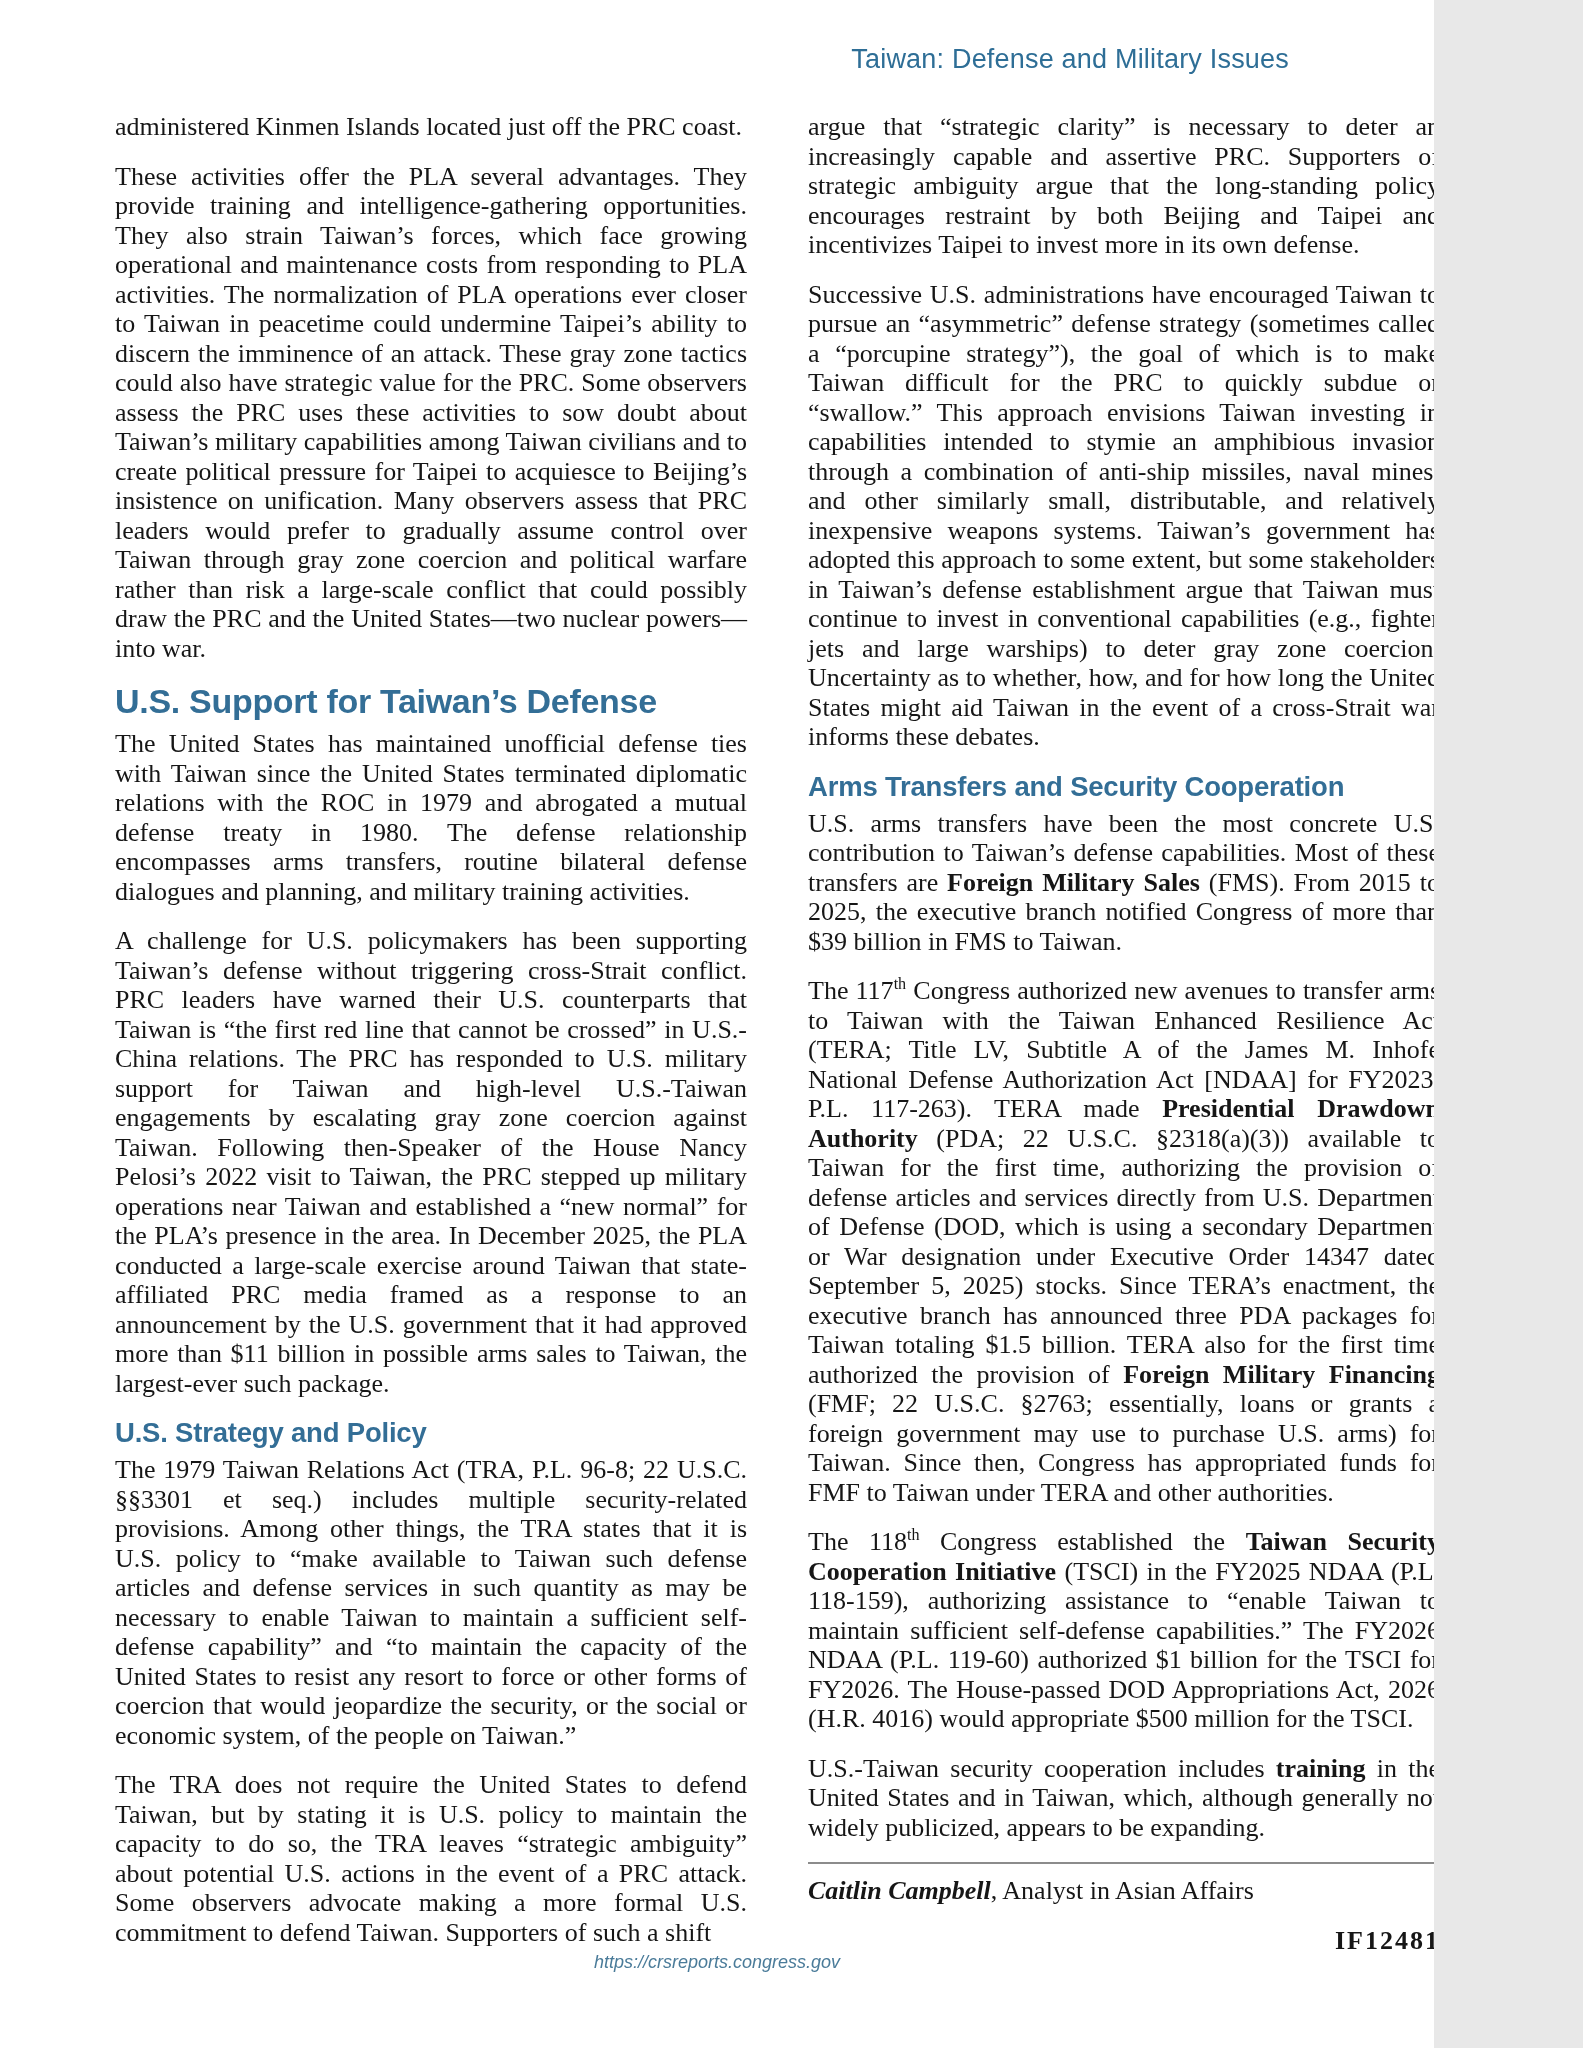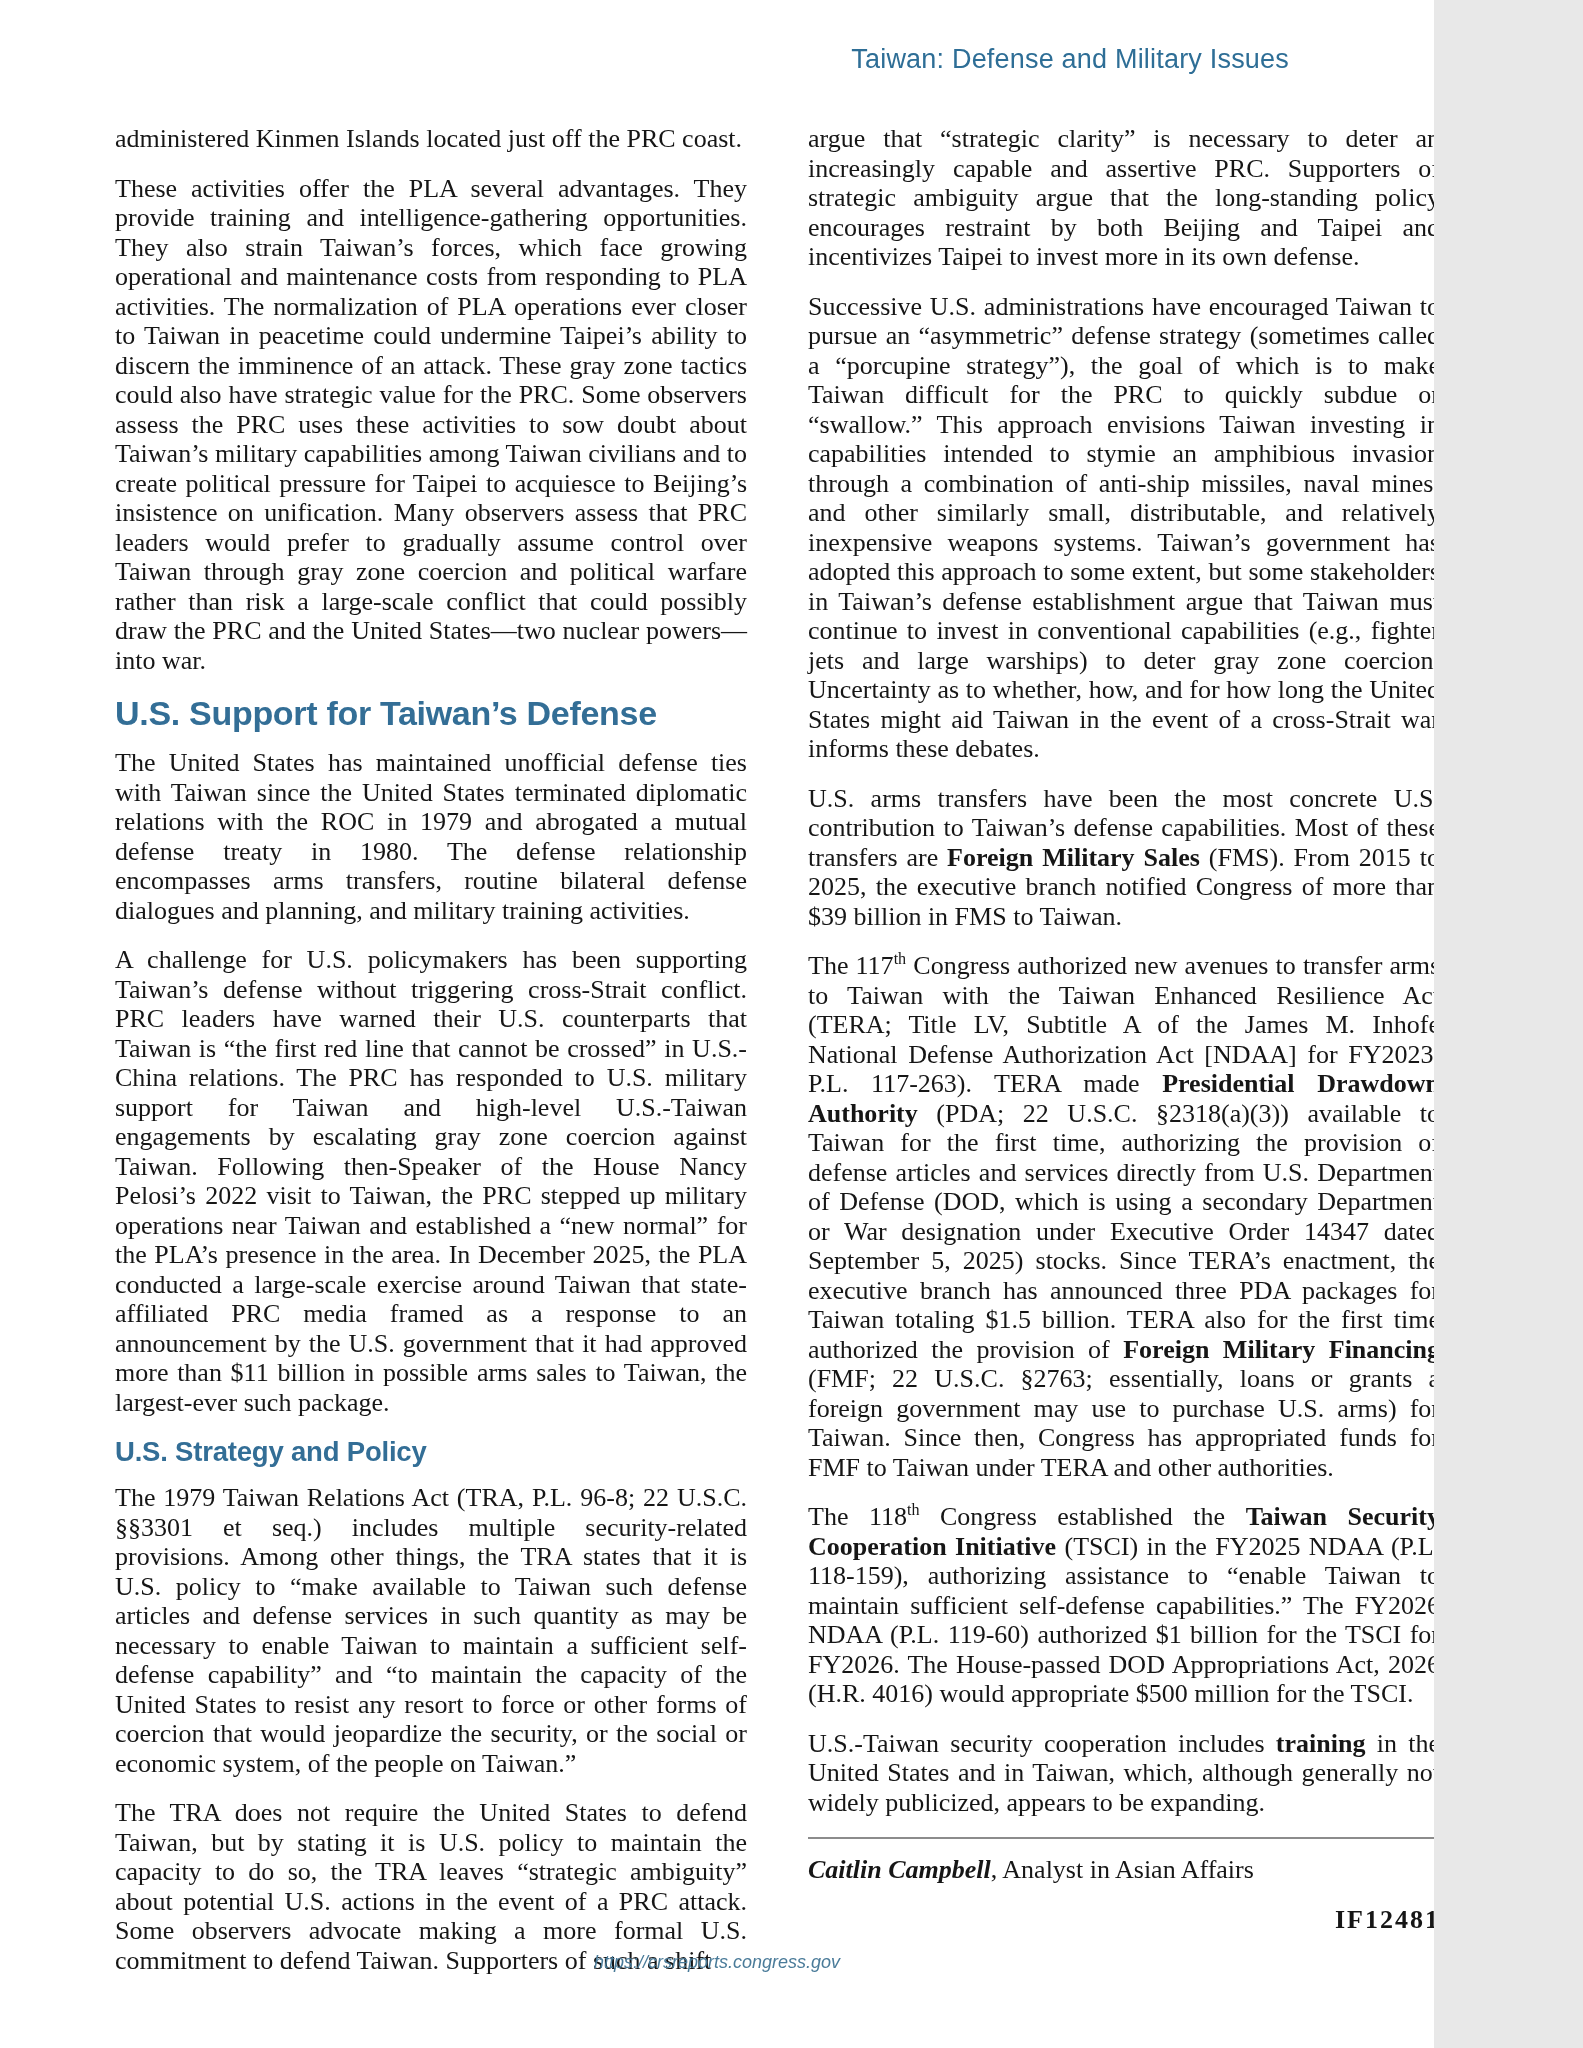--- a/index.html
+++ b/index.html
@@ -18,21 +18,21 @@
     letter-spacing:0.2px;
   }
   .col{
     position:absolute;top:108px;
     width:632px;
     font-size:26px;line-height:29.5px;
     text-align:justify;
   }
   .col-left{left:115px;}
   .col-right{left:808px;}
-  .col p{margin:16px 0 20px 0;}
+  .col p{margin:4px 0 20px 0;}
   h1.section-heading{
     font-family:"Liberation Sans","DejaVu Sans",sans-serif;
     font-weight:bold;
     font-size:34px;line-height:37px;
     color:var(--heading,#336E96);
     letter-spacing:-0.3px;
     margin:8px 0 9px 0;
     text-align:left;
   }
   h2.subsection-heading{
@@ -86,20 +86,21 @@
     <p>The United States has maintained unofficial defense ties with Taiwan since the United States terminated diplomatic relations with the ROC in 1979 and abrogated a mutual defense treaty in 1980. The defense relationship encompasses arms transfers, routine bilateral defense dialogues and planning, and military training activities.</p>
     <p>A challenge for U.S. policymakers has been supporting Taiwan’s defense without triggering cross-Strait conflict. PRC leaders have warned their U.S. counterparts that Taiwan is “the first red line that cannot be crossed” in U.S.-China relations. The PRC has responded to U.S. military support for Taiwan and high-level U.S.-Taiwan engagements by escalating gray zone coercion against Taiwan. Following then-Speaker of the House Nancy Pelosi’s 2022 visit to Taiwan, the PRC stepped up military operations near Taiwan and established a “new normal” for the PLA’s presence in the area. In December 2025, the PLA conducted a large-scale exercise around Taiwan that state-affiliated PRC media framed as a response to an announcement by the U.S. government that it had approved more than $11 billion in possible arms sales to Taiwan, the largest-ever such package.</p>
     <h2 class="subsection-heading">U.S. Strategy and Policy</h2>
     <p>The 1979 Taiwan Relations Act (TRA, P.L. 96-8; 22 U.S.C. §§3301 et seq.) includes multiple security-related provisions. Among other things, the TRA states that it is U.S. policy to “make available to Taiwan such defense articles and defense services in such quantity as may be necessary to enable Taiwan to maintain a sufficient self-defense capability” and “to maintain the capacity of the United States to resist any resort to force or other forms of coercion that would jeopardize the security, or the social or economic system, of the people on Taiwan.”</p>
     <p>The TRA does not require the United States to defend Taiwan, but by stating it is U.S. policy to maintain the capacity to do so, the TRA leaves “strategic ambiguity” about potential U.S. actions in the event of a PRC attack. Some observers advocate making a more formal U.S. commitment to defend Taiwan. Supporters of such a shift</p>
   </div>
 
   <div class="col col-right">
     <p>argue that “strategic clarity” is necessary to deter an increasingly capable and assertive PRC. Supporters of strategic ambiguity argue that the long-standing policy encourages restraint by both Beijing and Taipei and incentivizes Taipei to invest more in its own defense.</p>
     <p>Successive U.S. administrations have encouraged Taiwan to pursue an “asymmetric” defense strategy (sometimes called a “porcupine strategy”), the goal of which is to make Taiwan difficult for the PRC to quickly subdue or “swallow.” This approach envisions Taiwan investing in capabilities intended to stymie an amphibious invasion through a combination of anti-ship missiles, naval mines, and other similarly small, distributable, and relatively inexpensive weapons systems. Taiwan’s government has adopted this approach to some extent, but some stakeholders in Taiwan’s defense establishment argue that Taiwan must continue to invest in conventional capabilities (e.g., fighter jets and large warships) to deter gray zone coercion. Uncertainty as to whether, how, and for how long the United States might aid Taiwan in the event of a cross-Strait war informs these debates.</p>
+    <h2 class="subsection-heading">Arms Transfers and Security Cooperation</h2>
     <p><span>U.S. arms transfers have been the most concrete U.S. contribution to Taiwan’s defense capabilities. Most of these transfers are </span><b>Foreign Military Sales</b><span> (FMS). From 2015 to 2025, the executive branch notified Congress of more than $39 billion in FMS to Taiwan.</span></p>
     <p><span>The 117</span><sup>th</sup><span> Congress authorized new avenues to transfer arms to Taiwan with the Taiwan Enhanced Resilience Act (TERA; Title LV, Subtitle A of the James M. Inhofe National Defense Authorization Act [NDAA] for FY2023, P.L. 117-263). TERA made </span><b>Presidential Drawdown Authority</b><span> (PDA; 22 U.S.C. §2318(a)(3)) available to Taiwan for the first time, authorizing the provision of defense articles and services directly from U.S. Department of Defense (DOD, which is using a secondary Department or War designation under Executive Order 14347 dated September 5, 2025) stocks. Since TERA’s enactment, the executive branch has announced three PDA packages for Taiwan totaling $1.5 billion. TERA also for the first time authorized the provision of </span><b>Foreign Military Financing</b><span> (FMF; 22 U.S.C. §2763; essentially, loans or grants a foreign government may use to purchase U.S. arms) for Taiwan. Since then, Congress has appropriated funds for FMF to Taiwan under TERA and other authorities.</span></p>
     <p><span>The 118</span><sup>th</sup><span> Congress established the </span><b>Taiwan Security Cooperation Initiative</b><span> (TSCI) in the FY2025 NDAA (P.L. 118-159), authorizing assistance to “enable Taiwan to maintain sufficient self-defense capabilities.” The FY2026 NDAA (P.L. 119-60) authorized $1 billion for the TSCI for FY2026. The House-passed DOD Appropriations Act, 2026 (H.R. 4016) would appropriate $500 million for the TSCI.</span></p>
     <p><span>U.S.-Taiwan security cooperation includes </span><b>training</b><span> in the United States and in Taiwan, which, although generally not widely publicized, appears to be expanding.</span></p>
     <hr class="divider">
     <p class="author-line"><span class="author-name">Caitlin Campbell</span><span>, Analyst in Asian Affairs</span></p>
     <div class="product-code">IF12481</div>
   </div>
 
   <div class="page-footer">

